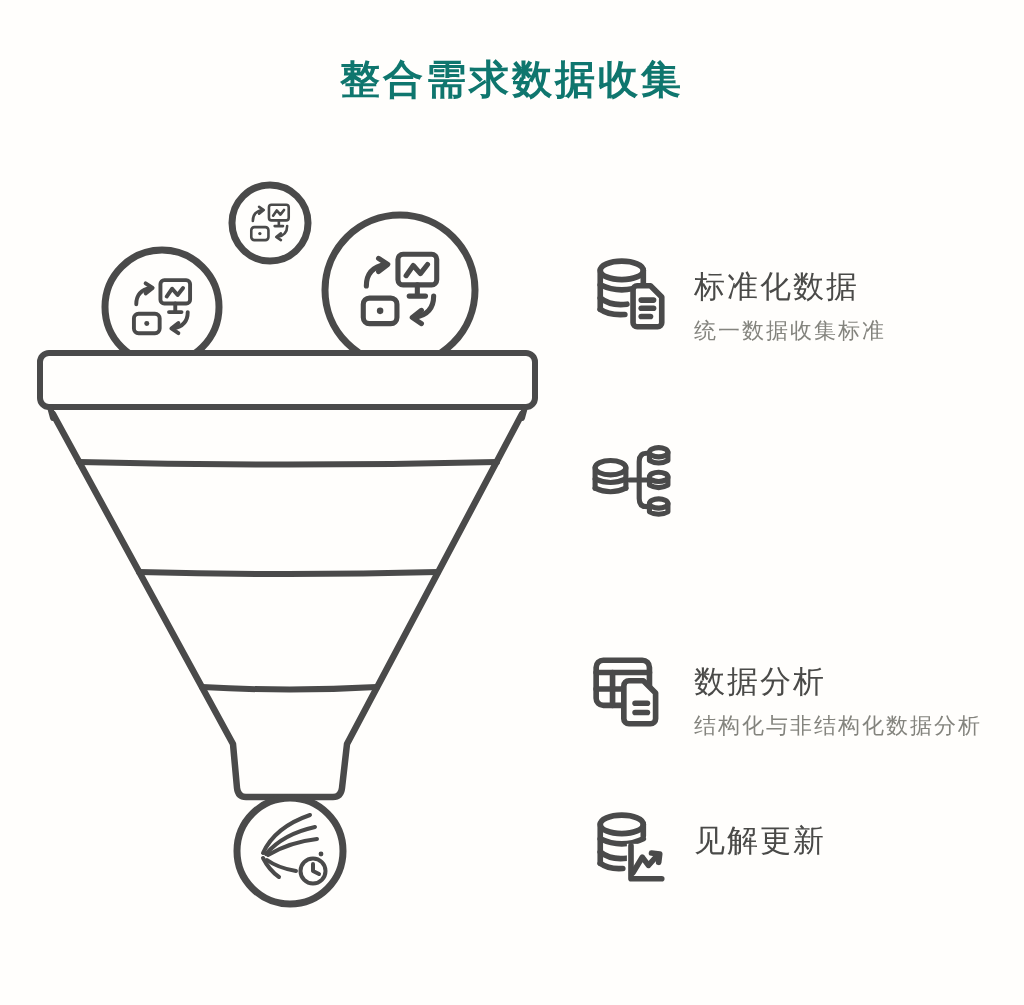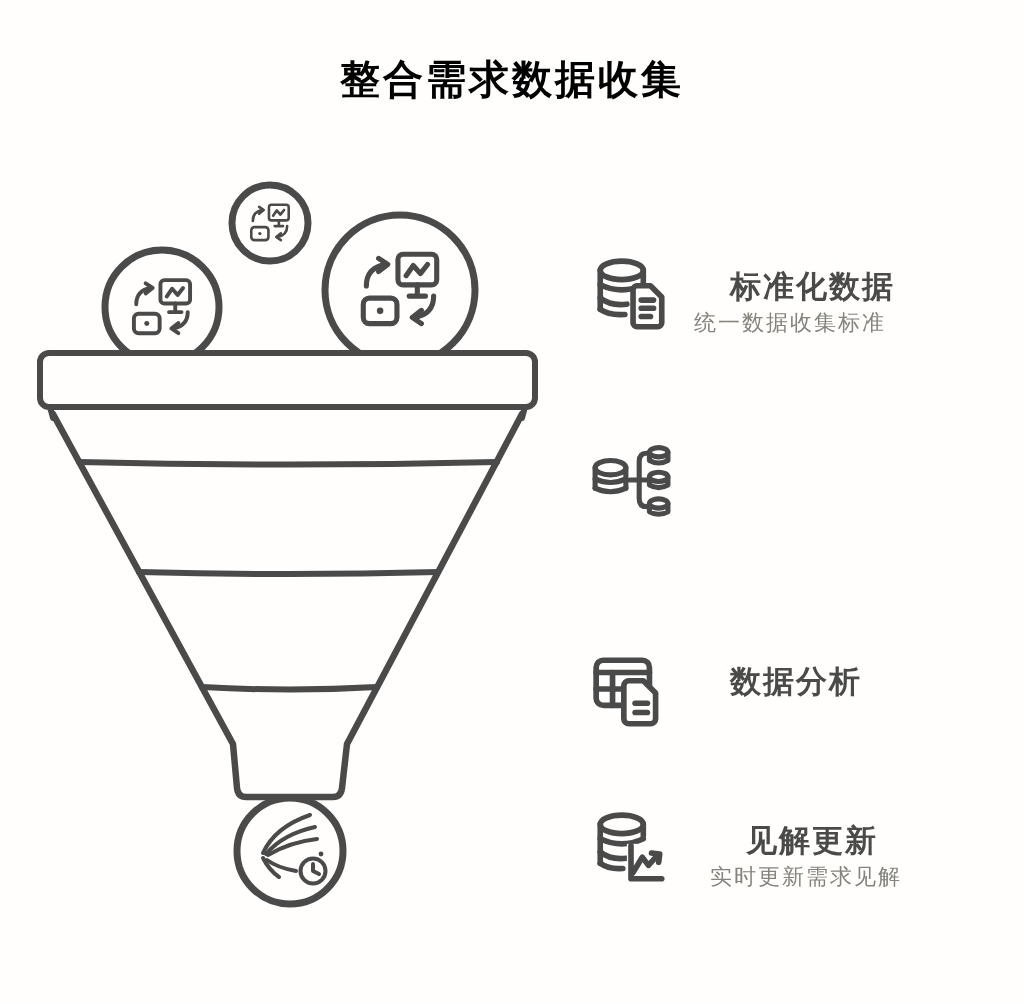--- a/index.html
+++ b/index.html
@@ -6,37 +6,37 @@
   .canvas{
     position:relative;
     width:1024px;height:1005px;
     background:#fffefc;
     overflow:hidden;
     font-family:"DejaVu Serif","Liberation Serif",serif;
   }
   .page-title{
     position:absolute;top:52px;left:0;width:100%;
     margin:0;text-align:center;
-    font-size:40px;font-weight:bold;color:#000000;
+    font-size:40px;font-weight:bold;color:#0f766e;
     letter-spacing:3px;
   }
   .funnel-svg{position:absolute;left:20px;top:160px;}
   .step{position:absolute;left:590px;display:flex;align-items:flex-start;}
   .step-1{top:255px;}
   .step-2{top:441px;}
   .step-3{top:650px;}
-  .step-4{top:809px;gap:16px;}
+  .step-4{top:809px;}
   .step-icon{flex:0 0 auto;}
   .step-text{margin-left:22px;padding-top:14px;}
   .step-title{
-    font-size:31px;font-weight:bold;color:#4a4a48;
-    letter-spacing:2px;line-height:1.1;margin-left:36px;
+    font-size:31px;font-weight:normal;color:#4a4a48;
+    letter-spacing:2px;line-height:1.1;
   }
   .step-subtitle{
-    margin-top:8px;
+    margin-top:16px;
     font-size:22px;color:#84847e;letter-spacing:2px;line-height:1.1;
   }
 </style>
 </head>
 <body>
 
 <div class="canvas">
 
   <h1 class="page-title">整合需求数据收集</h1>
 
@@ -145,36 +145,36 @@
         <rect x="6" y="10" width="52" height="44" rx="7"></rect>
         <path d="M 6 22 H 58"></path>
         <path d="M 22 22 V 54"></path>
         <path d="M 6 38 H 34"></path>
         <path d="M 38 30 h 14 l 12 12 v 25 a 5 5 0 0 1 -5 5 h -21 a 5 5 0 0 1 -5 -5 v -32 a 5 5 0 0 1 5 -5 z" fill="#fffefc"></path>
         <path d="M 44 52 h 12"></path>
         <path d="M 44 61 h 12"></path>
       </svg>
       <div class="step-text">
         <div class="step-title">数据分析</div>
+        <div class="step-subtitle">结构化与非结构化数据分析</div>
       </div>
     </div>
 
     <div class="step step-4">
       <svg class="step-icon" width="82" height="82" viewBox="0 0 80 80" fill="none" stroke="#4a4a4a" stroke-width="5.5" stroke-linecap="round" stroke-linejoin="round">
         <ellipse cx="31" cy="15" rx="21" ry="9"></ellipse>
         <path d="M 10 15 V 53"></path>
         <path d="M 52 15 V 26"></path>
         <path d="M 10 29 Q 31 39 52 29"></path>
         <path d="M 10 42 Q 20 50 36 48"></path>
         <path d="M 10 53 Q 18 59 32 58"></path>
         <rect x="36" y="34" width="36" height="38" fill="#fffefc" stroke="none"></rect>
         <path d="M 40 36 V 68 H 70"></path>
         <path d="M 42 62 L 51 47 L 57 55 L 66 45"></path>
         <path d="M 60 43 L 68 44 L 67 52"></path>
       </svg>
       <div class="step-text">
         <div class="step-title">见解更新</div>
-        <div class="step-subtitle">实时更新需求见解</div>
       </div>
     </div>
 
   </div>
 </div>
 
 </body></html>

